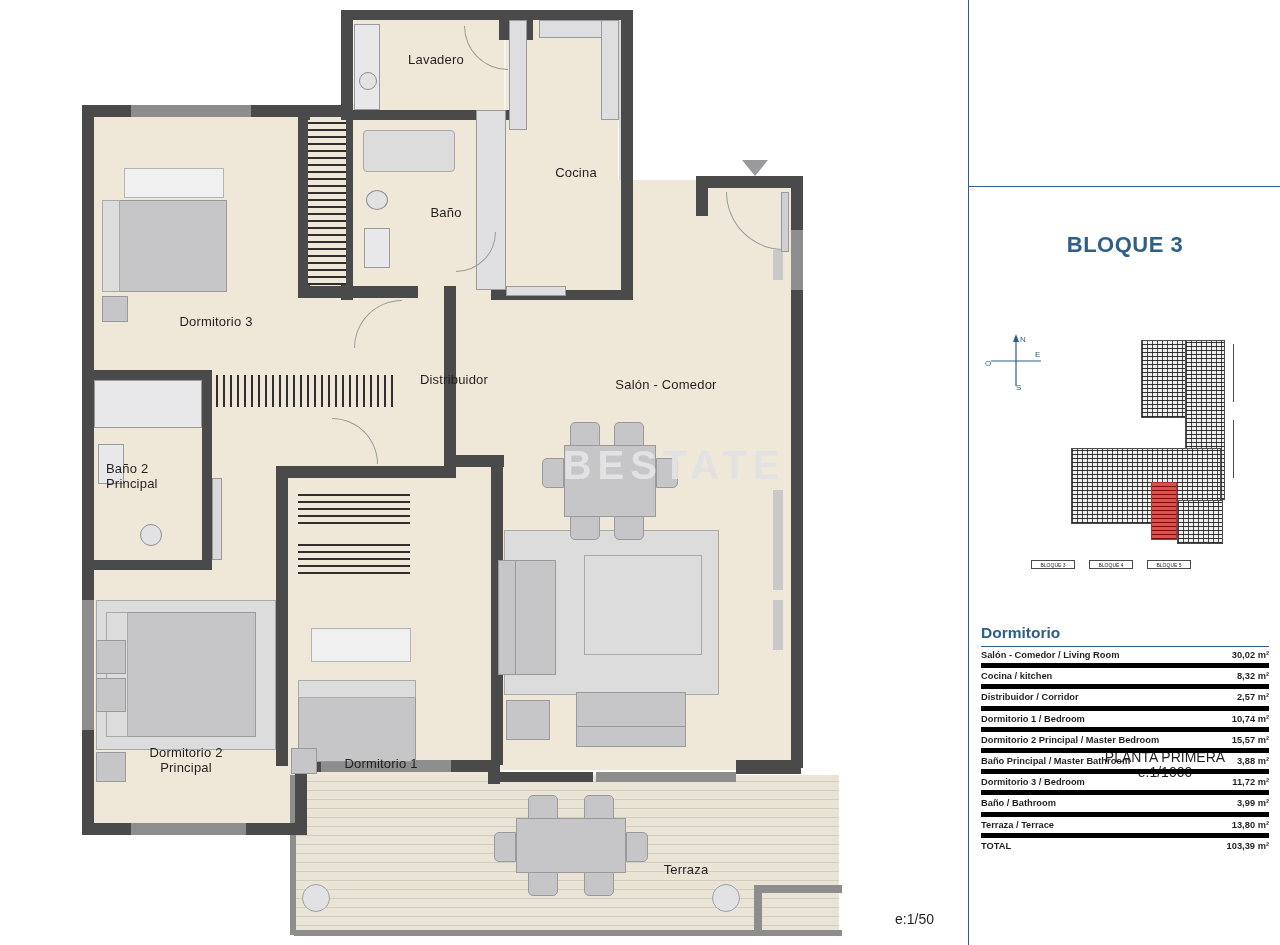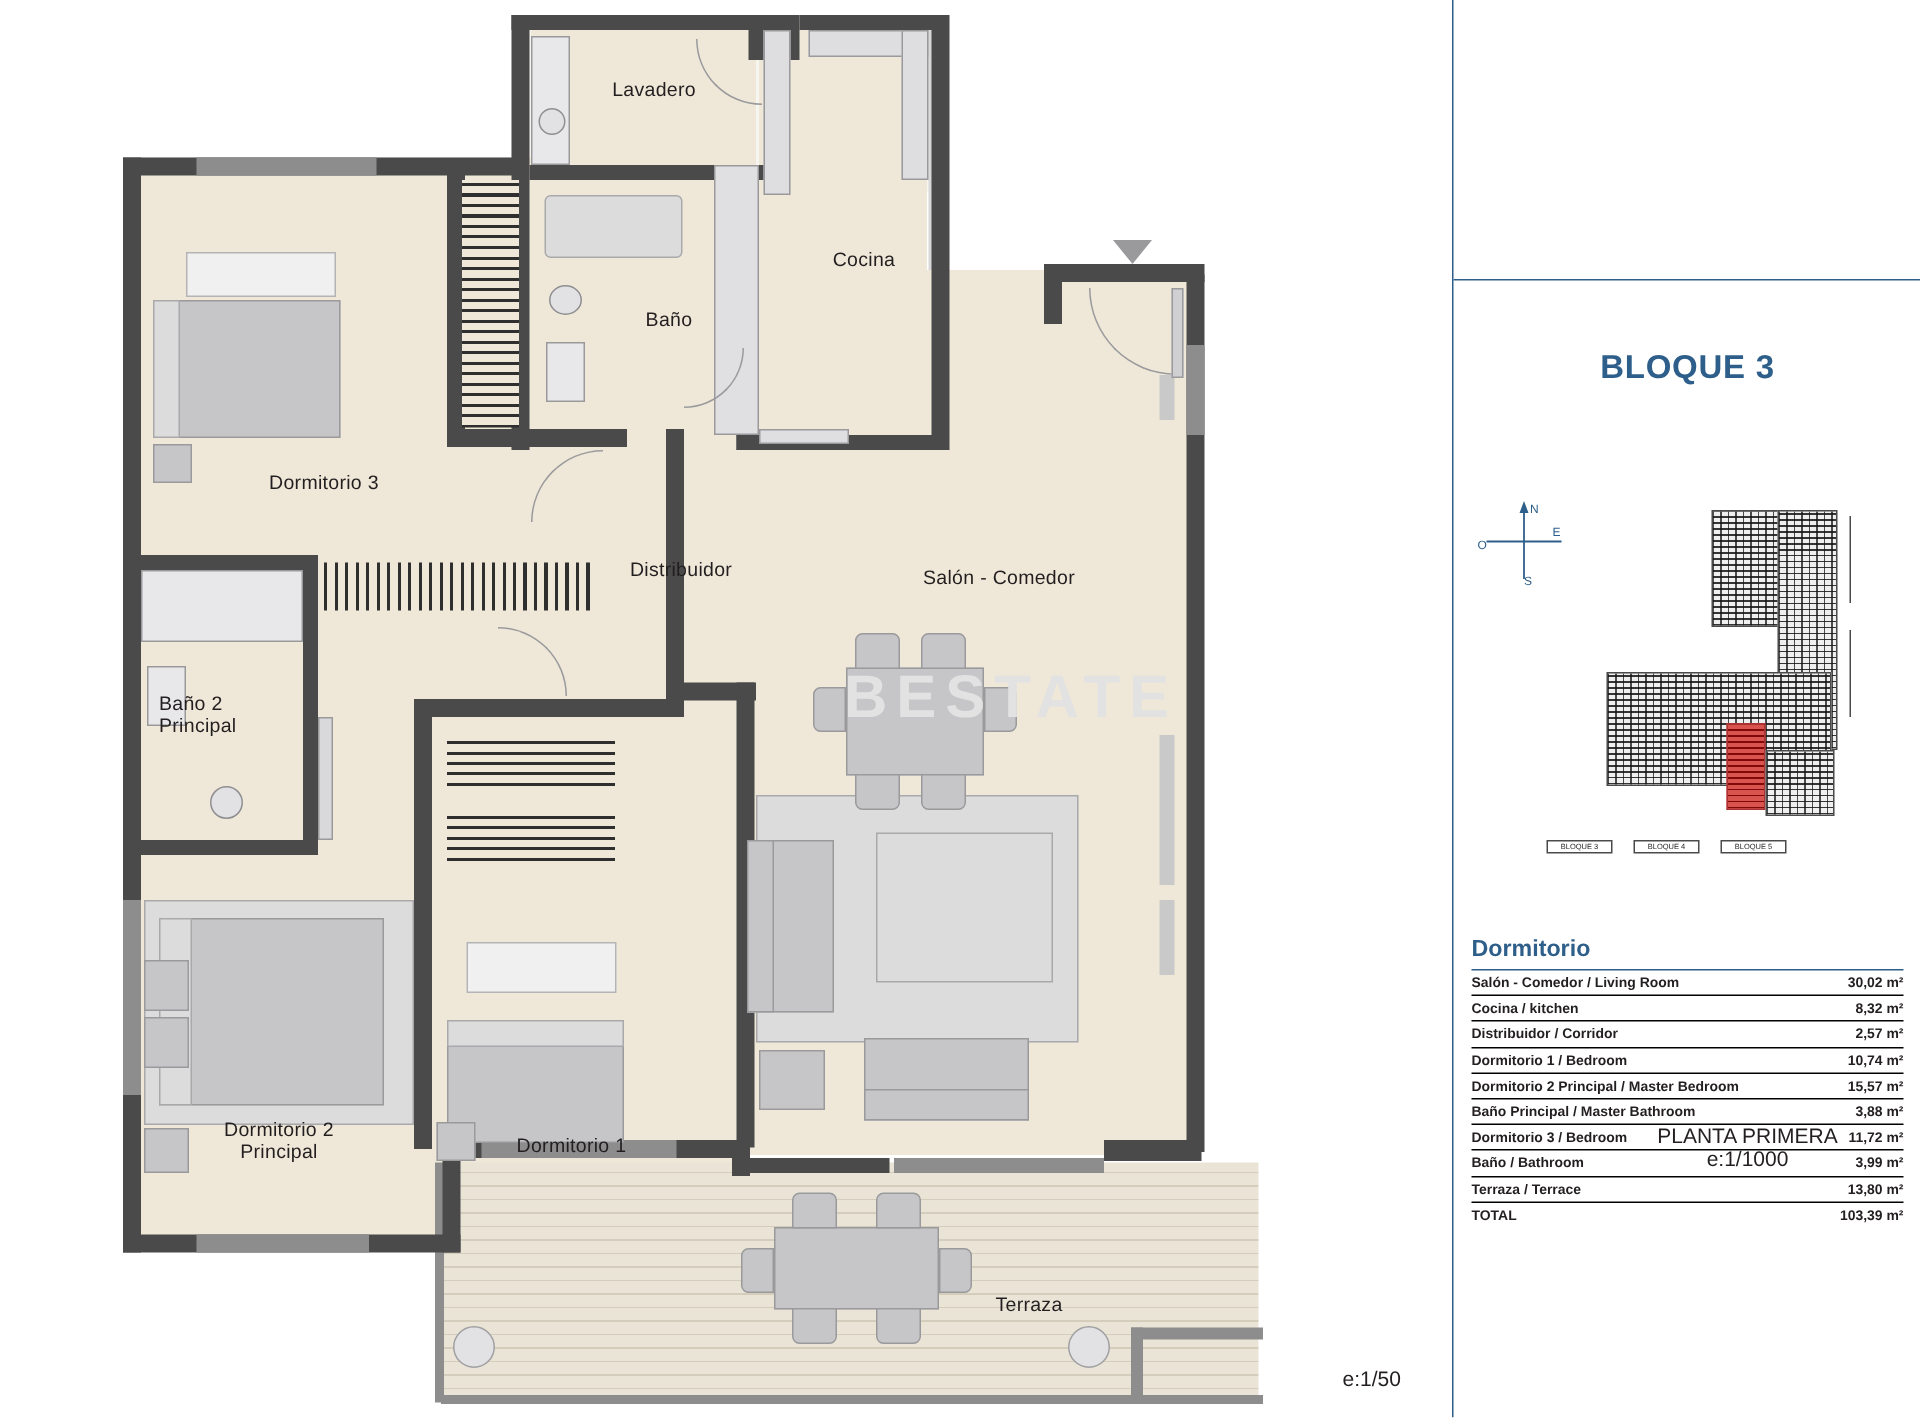--- a/index.html
+++ b/index.html
@@ -156,21 +156,21 @@
   }
   #surfaces-table {
     position: absolute; left: 12px; top: 646px; width: 288px;
     border-collapse: collapse;
   }
   #surfaces-table td {
     font-size: 9.3px;
     font-weight: bold;
     color: #231f20;
     padding: 3.1px 0 3.1px 0;
-    border-bottom: 1px solid #000000;
+    border-bottom: 5px solid #000000;
     white-space: nowrap;
   }
   #surfaces-table tr.first td { border-top: 1px solid #2e5f8a; }
   #surfaces-table td.val { text-align: right; }
   #surfaces-table tr.total td { border-bottom: none; }
 </style>
 </head>
 <body>
 
 <div id="page">

